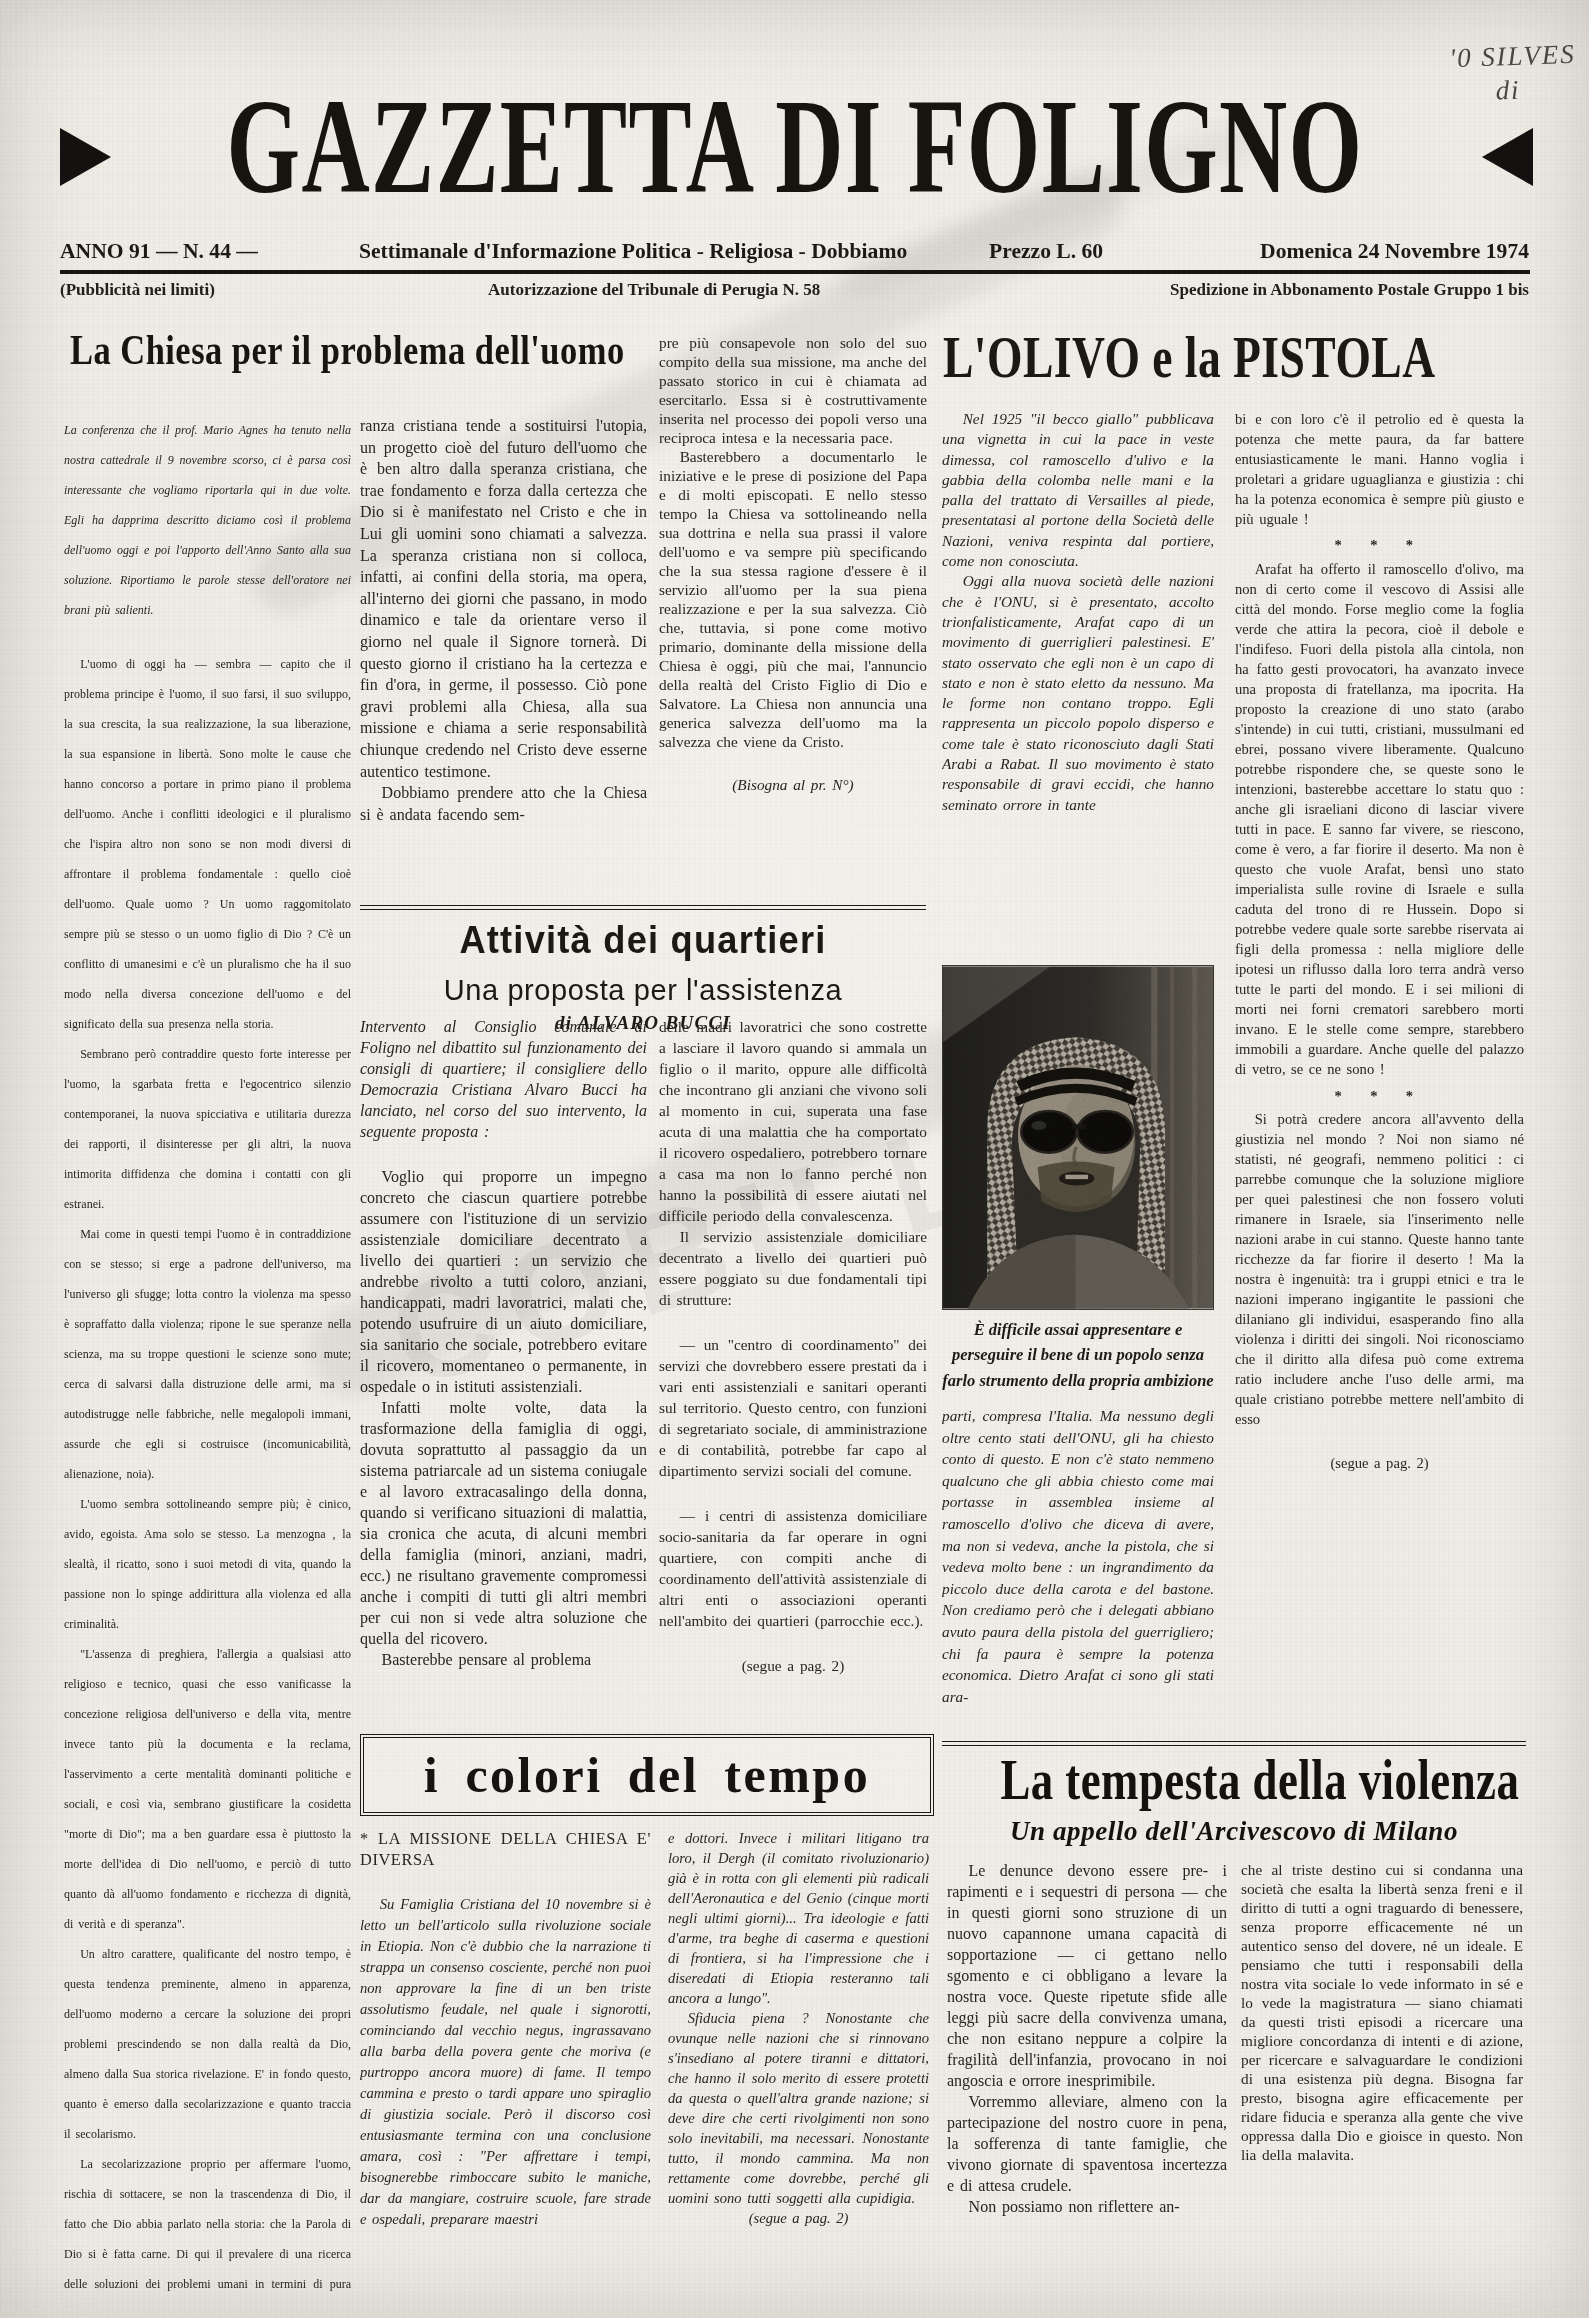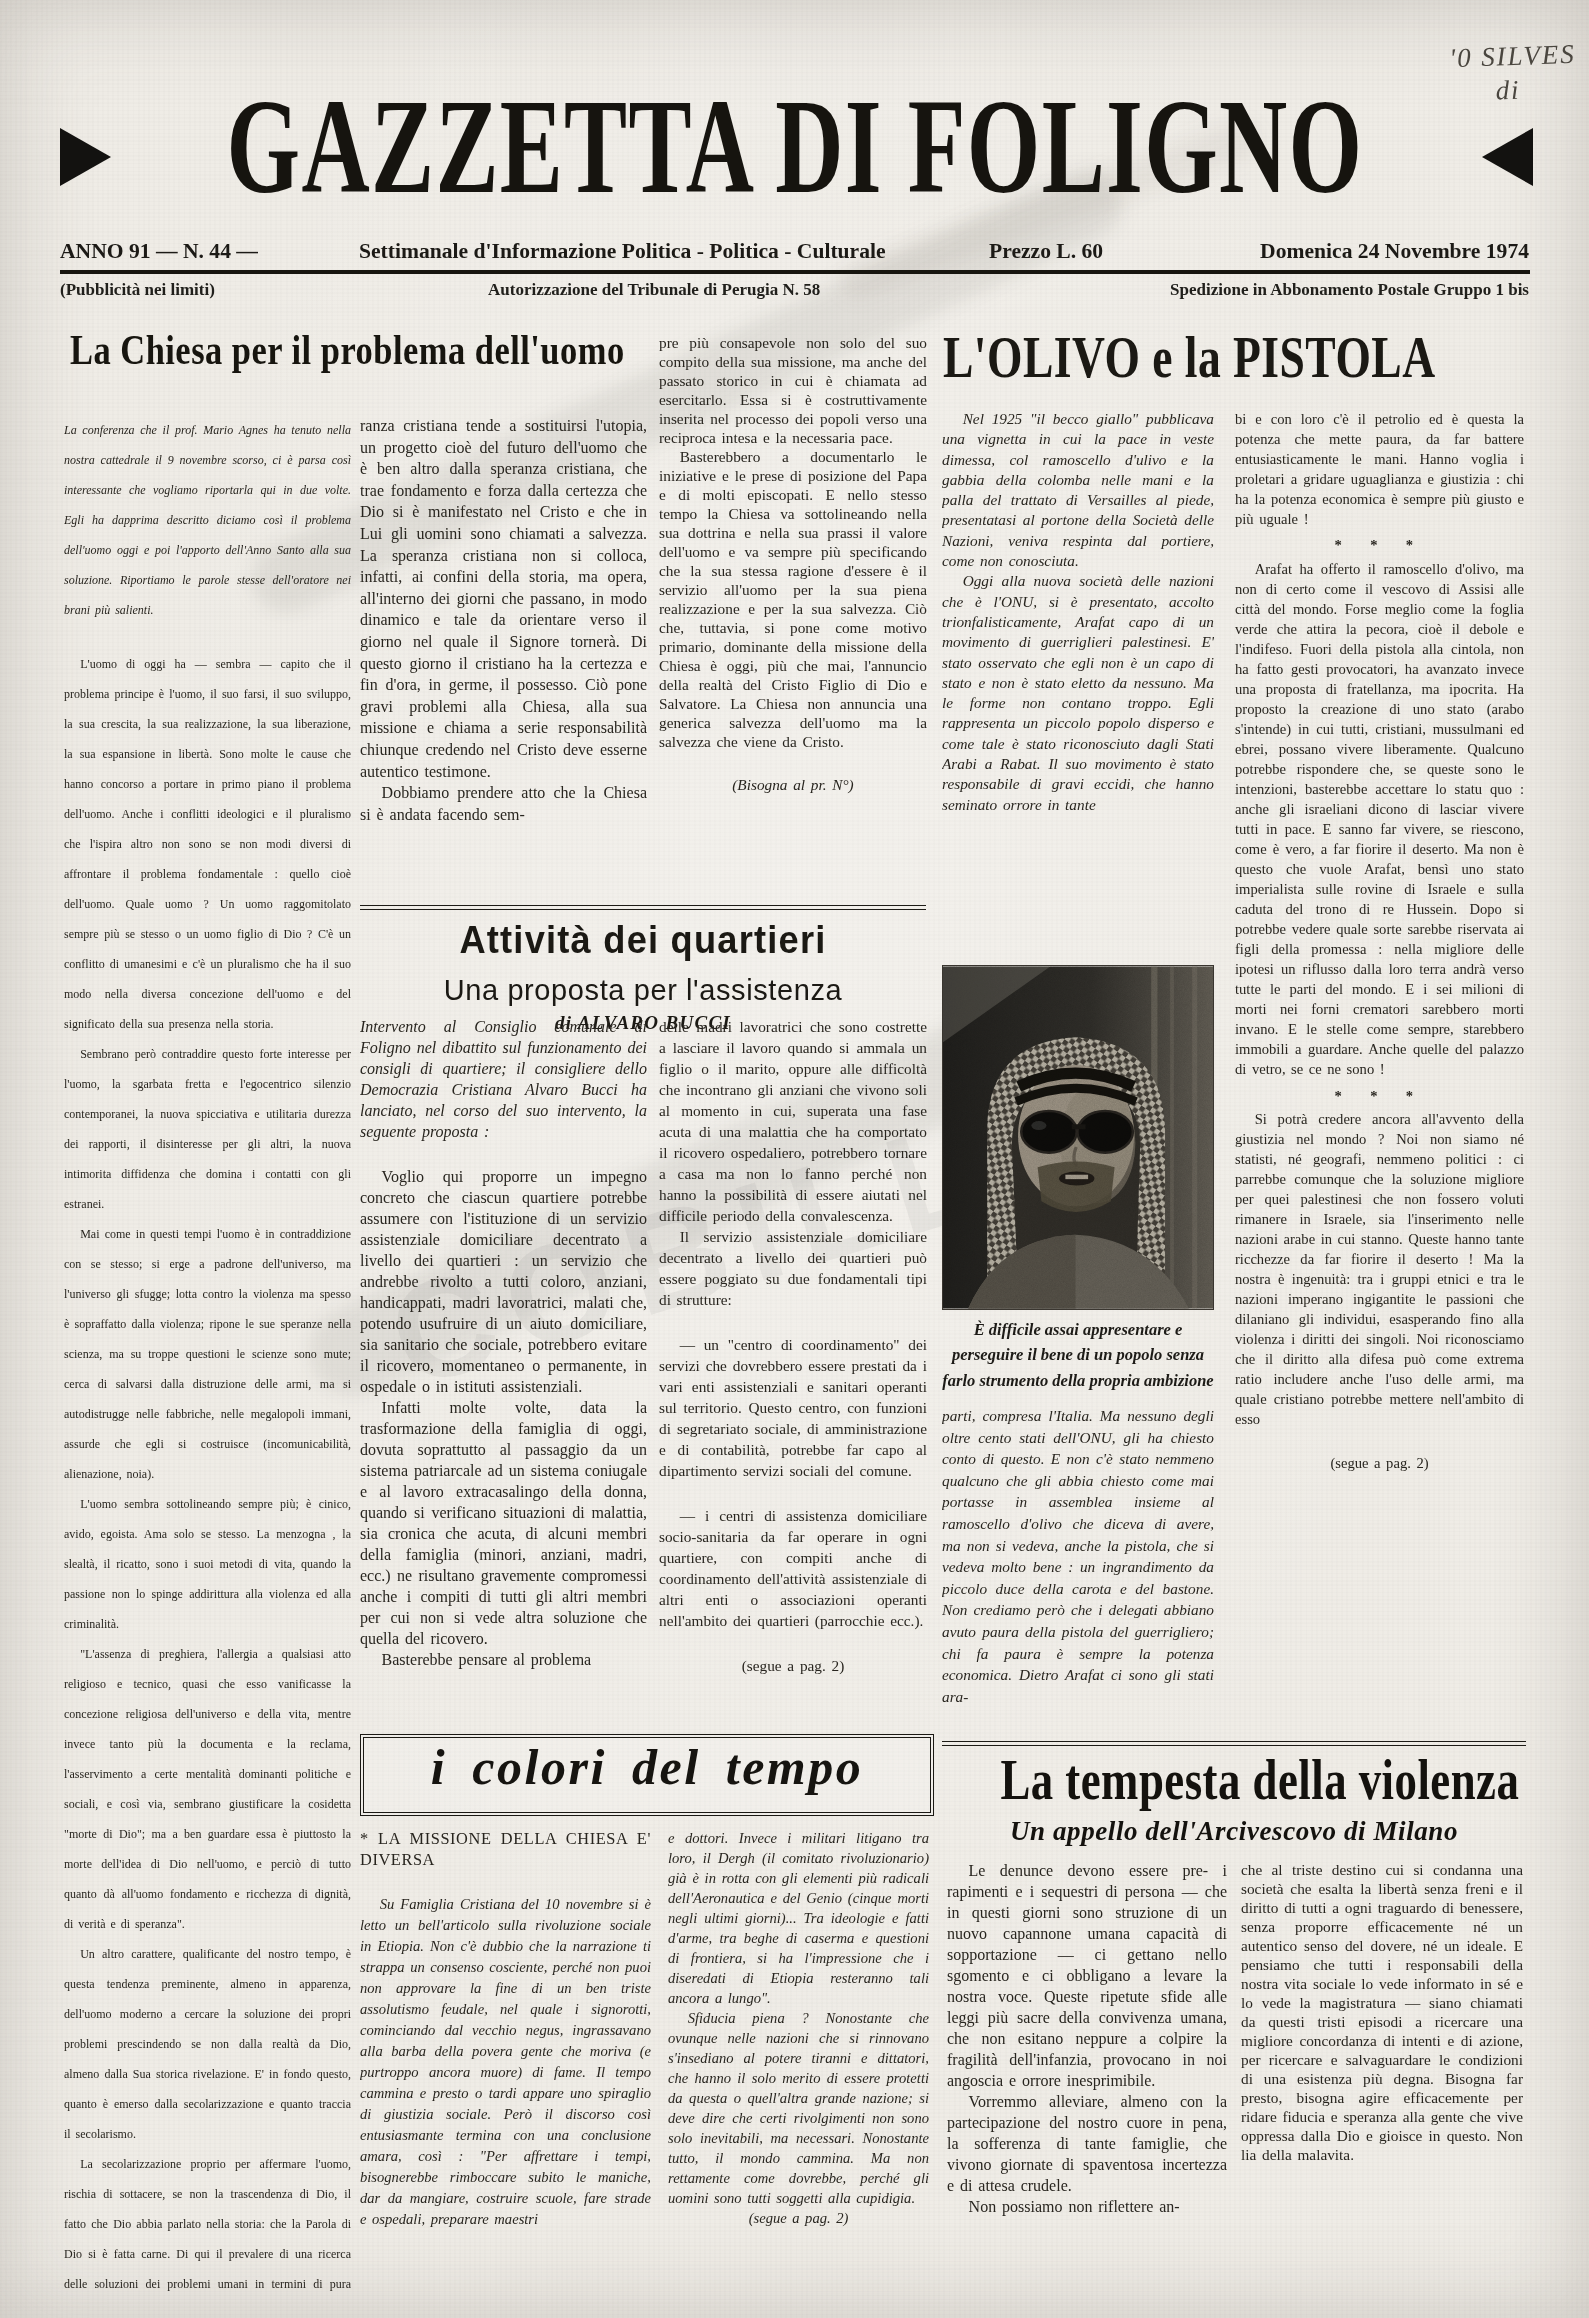--- a/index.html
+++ b/index.html
@@ -45,21 +45,21 @@
     white-space:nowrap;color:#1b1914;transform:scaleX(.76);transform-origin:left top;letter-spacing:0.6px;}
   .ddiv{position:absolute;height:3.2px;border-top:1.9px solid #1d1b16;border-bottom:1.9px solid #1d1b16;}
   #div-attivita{left:360px;top:905px;width:566px;}
   #div-tempesta{left:942px;top:1741px;width:584px;}
   #attivita-head{position:absolute;left:360px;top:918px;width:566px;text-align:center;color:#1b1914;}
   .att-title{font-family:"Liberation Sans","DejaVu Sans",sans-serif;font-weight:bold;font-size:39px;
     letter-spacing:1.3px;transform:scaleX(.93);transform-origin:center top;}
   .att-sub{font-family:Liberation Sans, sans-serif;font-size:29px;margin-top:12px;letter-spacing:0.6px;}
   .att-by{font-weight:bold;font-style:italic;font-size:19px;margin-top:5.1px;letter-spacing:1.3px;}
   #colori-box{position:absolute;left:360px;top:1734px;width:566px;height:74px;border:4.5px double #1b1914;
-    display:flex;justify-content:center;background:rgba(255,255,255,.15);font-style:italic;}
+    display:flex;align-items:center;justify-content:center;background:rgba(255,255,255,.15);}
   #colori-title{font-size:50px;font-weight:bold;letter-spacing:2.5px;word-spacing:10.2px;color:#161410;}
   #tempesta-head{position:absolute;left:942px;top:1748px;width:584px;text-align:center;color:#14120e;}
   .tem-title{font-size:56px;font-weight:bold;white-space:nowrap;letter-spacing:0.6px;
     transform:scaleX(.80);transform-origin:center top;}
   .tem-sub{font-size:27px;font-weight:bold;margin-top:3.8px;letter-spacing:0.6px;font-style:italic;}
   
   .col{position:absolute;overflow:hidden;text-align:justify;word-spacing:1.9px;color:#28251f;}
   .col .para{margin:0;text-indent:1.35em;}
   .para.noindent{text-indent:0;}
   .para.italic{font-style:italic;}
@@ -104,21 +104,21 @@
   <div id="ghost">COBILLI</div>
 
   <div class="handwriting">
       <p class="para">'0 SILVES</p>
       <p class="para">di</p>
     </div>
   <div id="mast-title">GAZZETTA DI FOLIGNO</div>
   <div class="arrow" id="arrow-left"></div>
   <div class="arrow" id="arrow-right"></div>
   <span class="i1" id="i1-left">ANNO 91  —  N. 44  —</span>
-  <span class="i1" id="i1-sub">Settimanale d'Informazione Politica - Politica - Culturale</span>
+  <span class="i1" id="i1-sub">Settimanale d'Informazione Politica - Religiosa - Dobbiamo</span>
   <span class="i1" id="i1-price">Prezzo L. 60</span>
   <span class="i1" id="i1-date">Domenica 24 Novembre 1974</span>
   <div id="mast-rule"></div>
   <span class="i2" id="i2-left">(Pubblicità nei limiti)</span>
   <span class="i2" id="i2-center">Autorizzazione del Tribunale di Perugia N. 58</span>
   <span class="i2" id="i2-right">Spedizione in Abbonamento Postale Gruppo 1 bis</span>
 
   <h1 id="chiesa-headline">La Chiesa per il problema dell'uomo</h1>
   <div class="col" id="chiesa-col1">
       <p class="para italic noindent">La conferenza che il prof. Mario Agnes ha tenuto nella nostra cattedrale il 9 novembre scorso, ci è parsa così interessante che vogliamo riportarla qui in due volte. Egli ha dapprima descritto diciamo così il problema dell'uomo oggi e poi l'apporto dell'Anno Santo alla sua soluzione. Riportiamo le parole stesse dell'oratore nei brani più salienti.</p>

